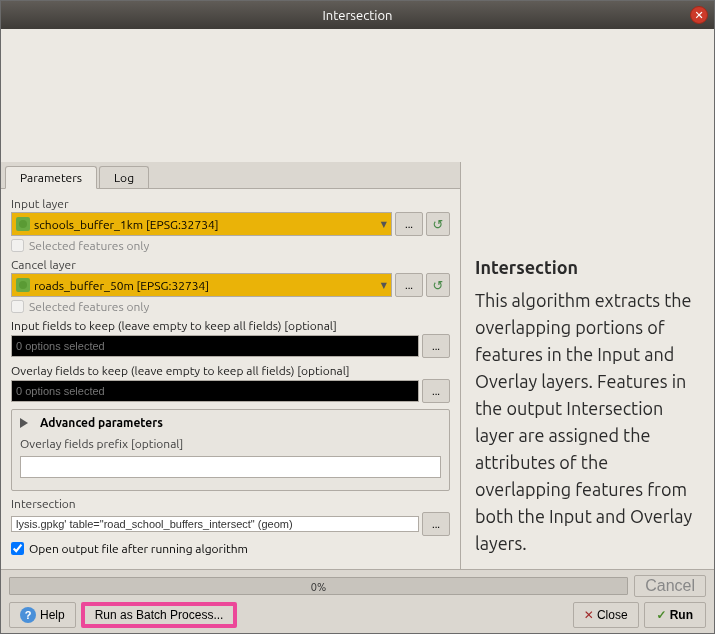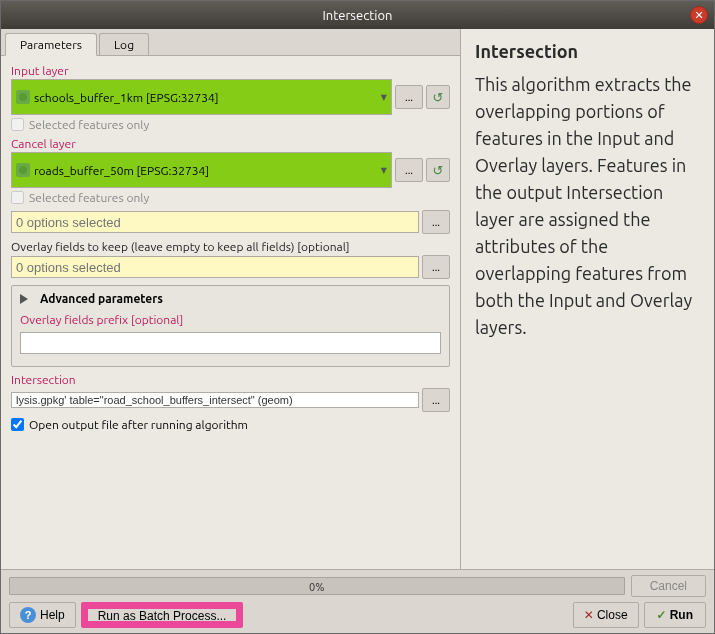--- a/index.html
+++ b/index.html
@@ -52,20 +52,21 @@
       justify-content: center;
       color: white;
       font-size: 11px;
       cursor: pointer;
       border: 1px solid #a02a1a;
     }
     .main-area {
       display: flex;
       flex: 1;
       overflow: hidden;
+      align-items: flex-end;
     }
     .left-panel {
       flex: 0 0 460px;
       display: flex;
       flex-direction: column;
       border-right: 1px solid #b0aba4;
     }
     .tabs {
       display: flex;
       background: #dbd7d0;
@@ -91,32 +92,32 @@
       flex: 1;
       overflow-y: auto;
       padding: 8px 10px;
       background: #ece9e3;
     }
     .field-group {
       margin-bottom: 6px;
     }
     .field-label {
       font-size: 12px;
-      color: #be185d;
+      color: #404040;
       margin-bottom: 2px;
     }
     .field-row {
       display: flex;
       align-items: center;
       gap: 3px;
     }
     .combo-box {
       flex: 1;
-      height: 36px;
-      background: #84cc16;
+      height: 24px;
+      background: #eab308;
       border: 1px solid #b0aba4;
       padding: 0 4px;
       font-size: 12px;
       display: flex;
       align-items: center;
       justify-content: space-between;
       cursor: pointer;
     }
     .combo-box .combo-text {
       display: flex;
@@ -176,24 +177,24 @@
       gap: 5px;
       margin: 3px 0;
       color: #888;
     }
     .checkbox-row input[type=checkbox] {
       margin: 0;
     }
     .text-input {
       flex: 1;
       height: 22px;
-      background: #fef9c3;
+      background: #000000;
       border: 1px solid #b0aba4;
       padding: 0 4px;
-      font-size: 13px;
+      font-size: 11px;
       color: #888;
     }
     .section-label {
       font-size: 12px;
       color: #1a1a1a;
       margin-bottom: 2px;
     }
     .advanced-section {
       border: 1px solid #b0aba4;
       border-radius: 2px;
@@ -295,25 +296,25 @@
       width: 100%;
       text-align: center;
       top: 0;
       font-size: 11px;
       line-height: 18px;
       color: #333;
     }
     .cancel-btn {
       margin-left: 6px;
       height: 22px;
-      padding: 0 18px;
-      background: #dbd7d0;
-      border: 1px solid #b0aba4;
-      cursor: pointer;
-      font-size: 12px;
+      padding: 0 10px;
+      background: #dbd7d0;
+      border: 1px solid #b0aba4;
+      cursor: pointer;
+      font-size: 16px;
       color: #888;
       border-radius: 2px;
     }
     .action-row {
       display: flex;
       justify-content: space-between;
       align-items: center;
     }
     .left-actions {
       display: flex;
@@ -332,21 +333,21 @@
       font-size: 12px;
       border-radius: 2px;
       display: flex;
       align-items: center;
       gap: 4px;
     }
     .btn-batch {
       height: 26px;
       padding: 0 10px;
       background: #dbd7d0;
-      border: 7px solid #ec4899;
+      border: 4px solid #ec4899;
       cursor: pointer;
       font-size: 12px;
       border-radius: 2px;
     }
     .btn-close {
       height: 26px;
       padding: 0 10px;
       background: #dbd7d0;
       border: 1px solid #b0aba4;
       cursor: pointer;
@@ -441,20 +442,21 @@
             <div class="btn-small">...</div>
             <div class="btn-refresh">↺</div>
           </div>
           <div class="checkbox-row">
             <input type="checkbox" disabled="" style="">
             <span>Selected features only</span>
           </div>
         </div>
 
         <div class="field-group">
+          <div class="section-label">Input fields to keep (leave empty to keep all fields) [optional]</div>
           <div class="field-row">
             <input class="text-input" type="text" placeholder="0 options selected" style="">
             <div class="btn-small">...</div>
           </div>
         </div>
 
         <div class="field-group">
           <div class="section-label">Overlay fields to keep (leave empty to keep all fields) [optional]</div>
           <div class="field-row">
             <input class="text-input" type="text" placeholder="0 options selected" style="">

